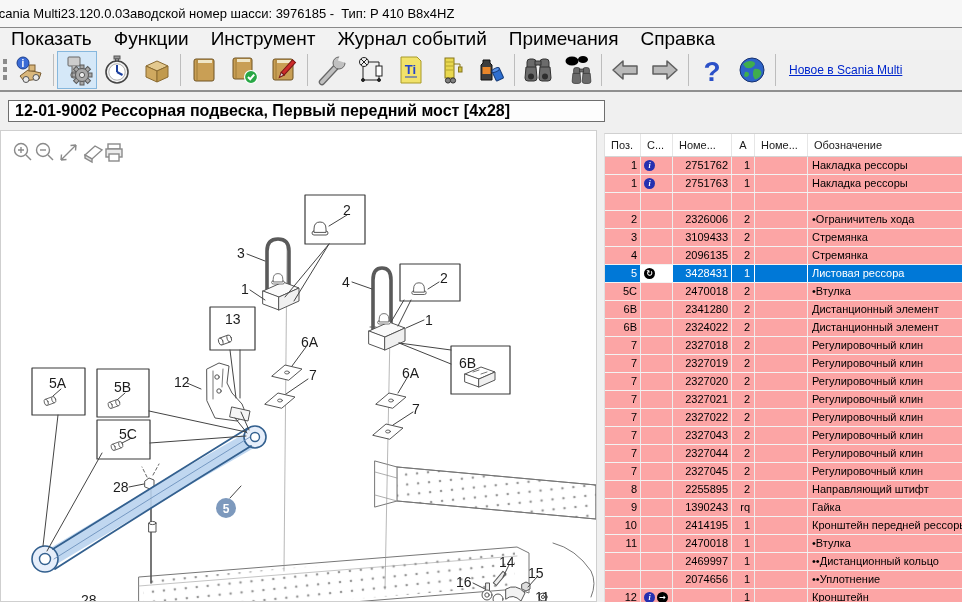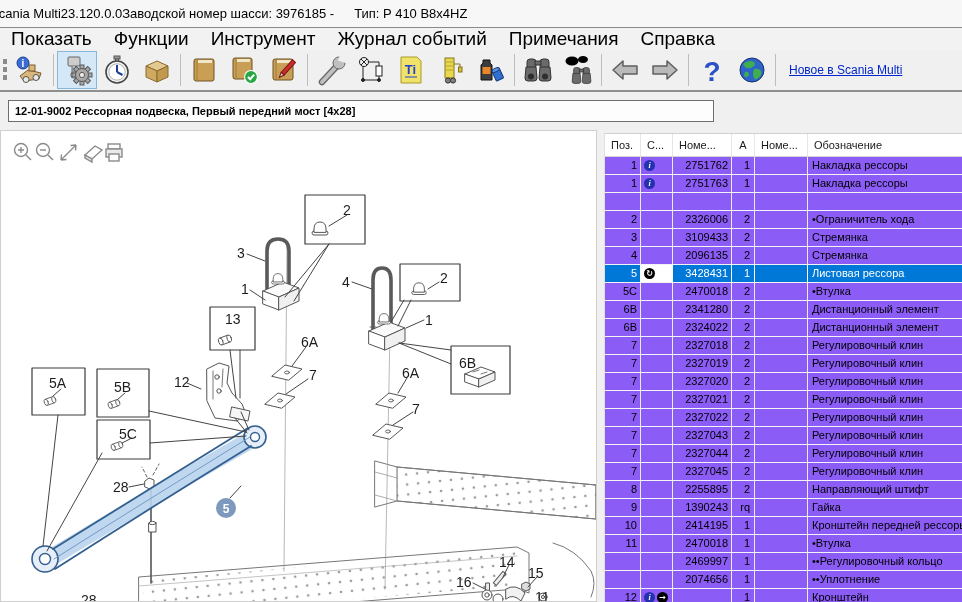--- a/index.html
+++ b/index.html
@@ -3,38 +3,38 @@
 <meta charset="utf-8">
 <style>
   html,body{margin:0;padding:0}
   body{width:962px;height:602px;overflow:hidden;position:relative;background:#f0f0f0;
        font-family:"Liberation Sans",sans-serif;color:#000;-webkit-font-smoothing:antialiased}
   
   .titlebar{height:27px;border-bottom:1px solid #8a8a8a;display:flex;align-items:center;font-size:13px;background:#f7f7f7;white-space:nowrap}
   .titlebar .app{margin-left:-10px}
   .titlebar .ver{}
   .titlebar .chassis{}
-  .titlebar .type{margin-left:20px}
+  .titlebar .type{margin-left:7px}
   
   .menubar{height:22px;display:flex;align-items:center;font-size:19px;background:#f2f2f2}
   .menu-item{padding:0 11px;height:22px;line-height:22px;cursor:default}
   
   .toolbar{height:40px;border-bottom:2px solid #8f8f8f;display:flex;align-items:center;background:#f0f0f0}
   .tbtn{width:40px;height:38px;display:flex;align-items:center;justify-content:center;border:1px solid transparent;box-sizing:border-box;flex:none}
   .tbtn.sel{background:#d5e8f8;border-color:#86b7dd}
   .tbtn.cut{width:10px;overflow:hidden;justify-content:flex-start}
   .tsep{width:1px;height:32px;background:#bdbdbd;margin:0 3px;flex:none}
   .tlink{font-size:12px;color:#0026cc;text-decoration:underline;margin-left:10px;white-space:nowrap}
   
-  .section-header{width:706px;height:22px;box-sizing:border-box;margin:8px 0 0 8px;border:1px solid #6e6e6e;
-       background:#fdfdfd;font-size:11px;font-weight:bold;line-height:20px;padding-left:6px;white-space:nowrap;overflow:hidden}
+  .section-header{width:597px;height:22px;box-sizing:border-box;margin:8px 0 0 8px;border:1px solid #6e6e6e;
+       background:#fdfdfd;font-size:16px;font-weight:bold;line-height:20px;padding-left:6px;white-space:nowrap;overflow:hidden}
   
   .content{display:flex;margin-top:8px;height:472px}
   .diagram-panel{width:597px;height:472px;box-sizing:border-box;border:1px solid #cfcfcf;background:#fff;position:relative;flex:none;overflow:hidden}
-  .table-panel{flex:1;margin-left:7px;margin-top:3px;background:#8b5cf6;border-top:1px solid #d0d0d0;border-left:1px solid #e0e0e0;overflow:hidden}
+  .table-panel{flex:1;margin-left:7px;margin-top:3px;background:#fca5a5;border-top:1px solid #d0d0d0;border-left:1px solid #e0e0e0;overflow:hidden}
   
   .thead{display:flex;height:22px;line-height:22px;font-size:11px;color:#1a1a1a;background:#fff;border-bottom:1px solid #d5d5d5}
   .th{box-sizing:border-box;border-right:1px solid #e6e6e6;padding-left:6px;overflow:hidden;white-space:nowrap}
   .th.hc3{text-align:center;padding-left:0}
   .tr{display:flex;height:17px;line-height:16px;font-size:11px;border-bottom:1px solid #f3f3f3}
   .td{box-sizing:border-box;border-right:1px solid #ececec;overflow:hidden;white-space:nowrap}
   .c0{width:36px}.c1{width:32px}.c2{width:59px}.c3{width:23px}.c4{width:53px}.c5{flex:1;border-right:none!important}
   .td.c0{text-align:right;padding-right:3px}
   .td.c1{padding-left:1px}
   .td.c2{text-align:right;padding-right:3px}
@@ -659,21 +659,21 @@
           <div class="td c3">1</div>
           <div class="td c4"></div>
           <div class="td c5">•Втулка</div>
         </div>
         <div class="tr">
           <div class="td c0"></div>
           <div class="td c1"></div>
           <div class="td c2">2469997</div>
           <div class="td c3">1</div>
           <div class="td c4"></div>
-          <div class="td c5">••Регулировочный кольцо</div>
+          <div class="td c5">••Дистанционный кольцо</div>
         </div>
         <div class="tr">
           <div class="td c0"></div>
           <div class="td c1"></div>
           <div class="td c2">2074656</div>
           <div class="td c3">1</div>
           <div class="td c4"></div>
           <div class="td c5">••Уплотнение</div>
         </div>
         <div class="tr">

